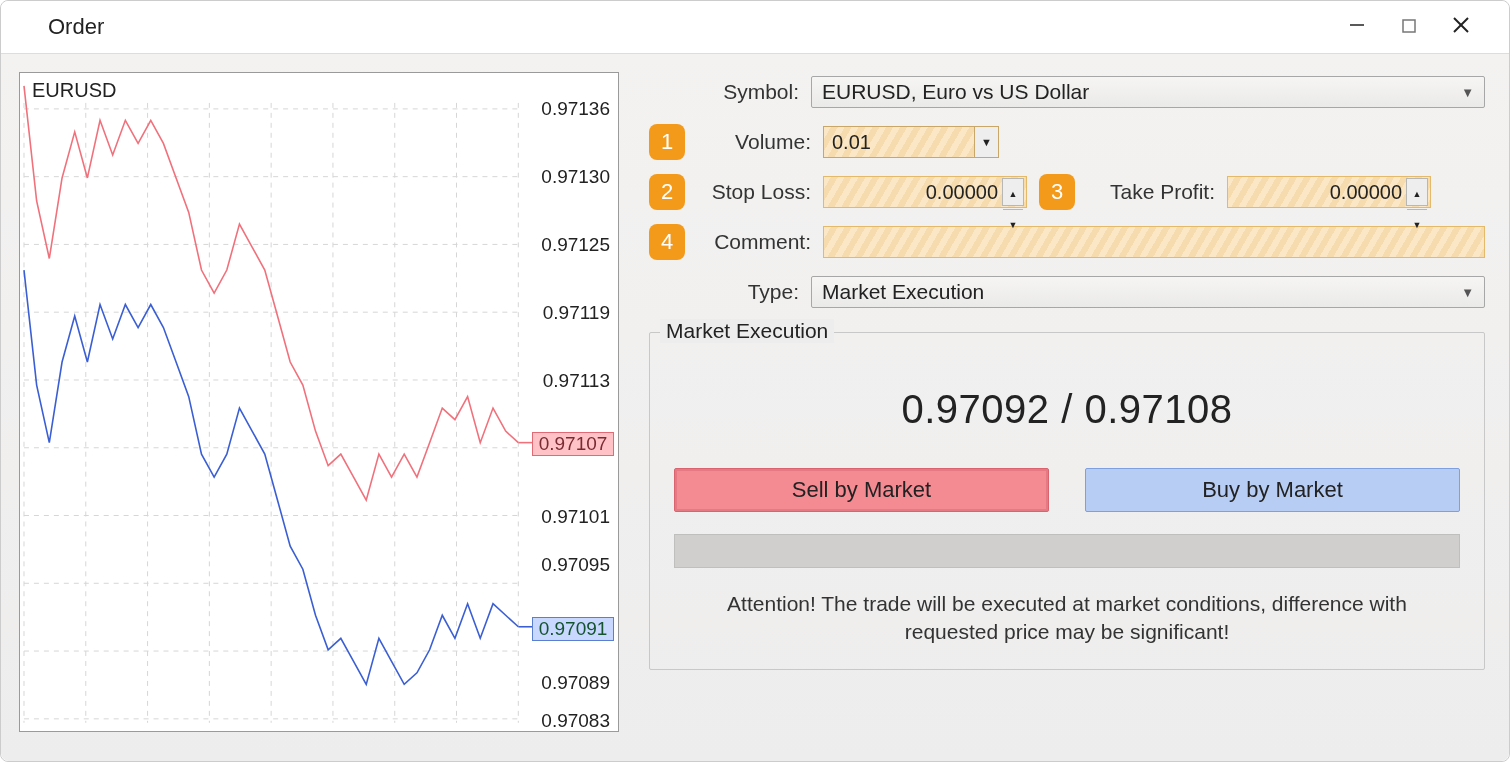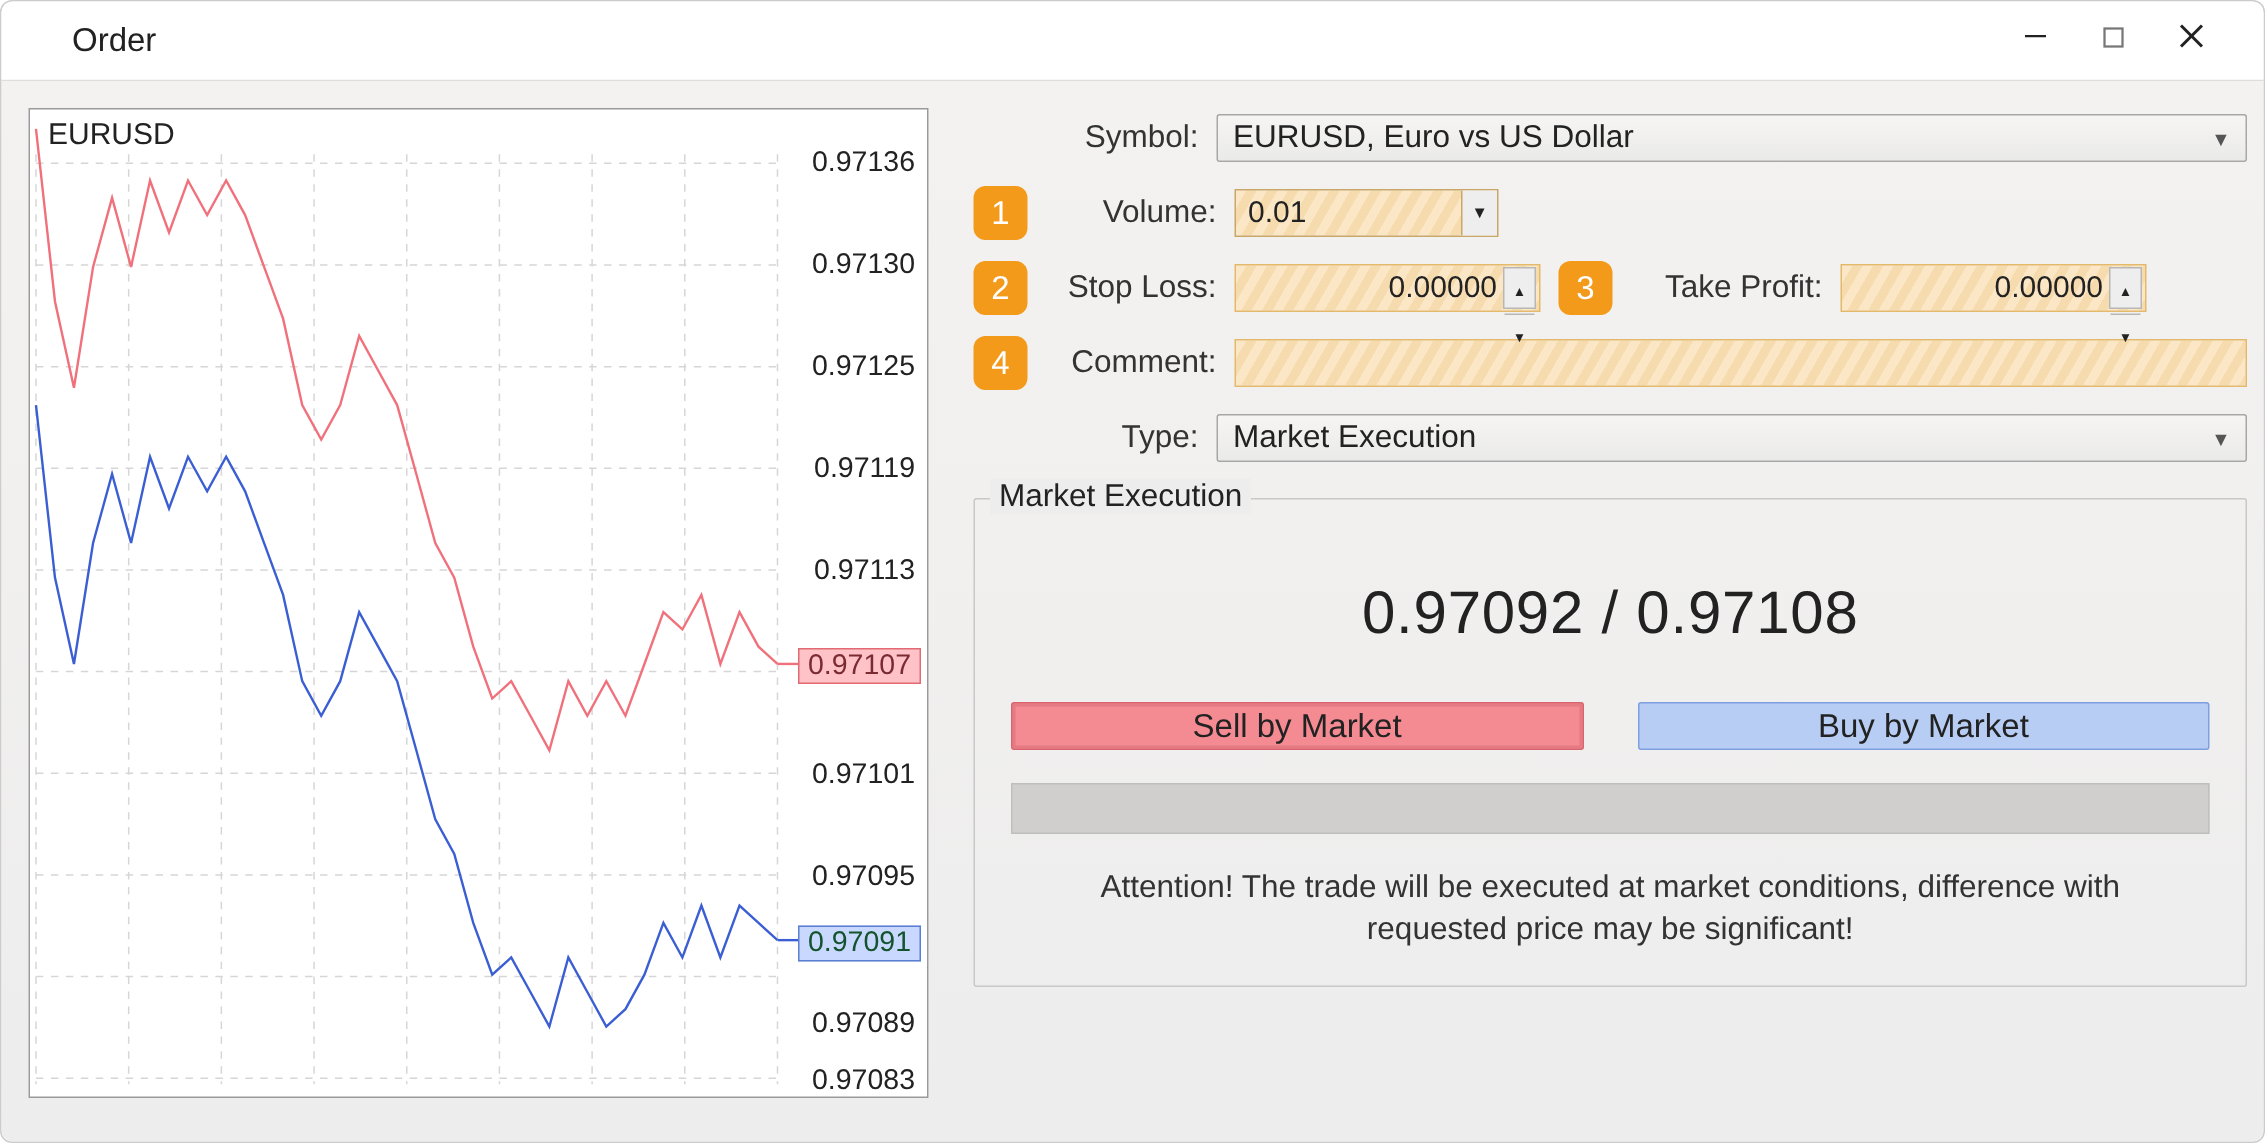--- a/index.html
+++ b/index.html
@@ -16,21 +16,21 @@
     height:52px; padding:0 22px;
     display:flex; align-items:center;
     background:#fff;
     border-radius:8px 8px 0 0;
   }
   .titlebar .title { font-size:22px;margin-left:25px; }
   .titlebar .spacer { flex:1; }
   .titlebar .winctl { width:52px; text-align:center; font-size:20px; color:#222; }
 
   .body {
-    flex:1; display:flex; padding:18px 11px 18px 18px; gap:30px;
+    flex:1; display:flex; padding:18px 24px 18px 18px; gap:30px;
     background: linear-gradient(to bottom, #f3f2f1 0%, #eeeded 100%);
     border-top:1px solid #ddd;
     border-radius:0 0 8px 8px;
   }
 
   
   .chart-panel {
     width:600px; height:660px;
     border:1px solid #9a9a9a;
     background:#fff;
@@ -105,21 +105,21 @@
     padding:24px 24px 18px; position:relative;
   }
   .fieldset .legend {
     position:absolute; top:-14px; left:10px; background:#eeeded; padding:0 6px; font-size:21px;
   }
   .big-price {
     text-align:center; font-size:40px; letter-spacing:0.5px; padding:30px 0 36px; font-weight:400;
   }
   .btn-row { display:flex; gap:36px; }
   .big-btn {
-    flex:1; height:32px; border:1px solid; border-radius:2px;
+    flex:1; height:44px; border:1px solid; border-radius:2px;
     display:flex; align-items:center; justify-content:center; font-size:22px;
   }
   .big-btn.sell { background:#f48a92; border-color:#d9646e; box-shadow:0 0 0 2px rgba(180,80,90,.25) inset; }
   .big-btn.buy  { background:#b7cdf4; border-color:#7e9fe0; }
 
   .progress { height:34px; background:#d0cfce; border:1px solid #bfbfbe; margin-top:22px; }
   .attention { text-align:center; font-size:21px; padding:22px 30px 4px; color:#333; line-height:1.35; }
 
   .chev-ico, .up-ico, .dn-ico { pointer-events:none; }
 </style>
@@ -177,21 +177,21 @@
           <path d="M4.0 197.7 L16.7 313.1 L29.4 370.9 L42.2 290.0 L54.9 243.8 L67.6 290.0 L80.3 232.3 L93.0 266.9 L105.7 232.3 L118.5 255.4 L131.2 232.3 L143.9 255.4 L156.6 290.0 L169.3 324.7 L182.1 382.4 L194.8 405.5 L207.5 382.4 L220.2 336.2 L232.9 359.3 L245.6 382.4 L258.4 428.6 L271.1 474.8 L283.8 497.9 L296.5 544.1 L309.2 578.7 L321.9 567.2 L334.7 590.3 L347.4 613.4 L360.1 567.2 L372.8 590.3 L385.5 613.4 L398.3 601.8 L411.0 578.7 L423.7 544.1 L436.4 567.2 L449.1 532.5 L461.8 567.2 L474.6 532.5 L487.3 544.1 L500.0 555.6" fill="none" stroke="#3b5fd3" stroke-width="1.6"></path>
           <line x1="500" x2="514" y1="555.6226415093469" y2="555.6226415093469" stroke="#3b5fd3" stroke-width="1.6"></line>
         </svg>
     <div class="ytick-label" style="top: 36px;">0.97136</div>
         <div class="ytick-label" style="top: 104px;">0.97130</div>
         <div class="ytick-label" style="top: 172px;">0.97125</div>
         <div class="ytick-label" style="top: 240px;">0.97119</div>
         <div class="ytick-label" style="top: 308px;">0.97113</div>
         <div class="ytick-label" style="top: 376px;">0.97107</div>
         <div class="ytick-label" style="top: 444px;">0.97101</div>
-        <div class="ytick-label" style="top: 512px;">0.97095</div>
+        <div class="ytick-label" style="top: 492px;">0.97095</div>
         <div class="ytick-label" style="top: 610px;">0.97089</div>
         <div class="ytick-label" style="top: 648px;">0.97083</div>
         <div class="price-tag red" style="top: 370.868px;">0.97107</div>
         <div class="price-tag blue" style="top: 555.623px;">0.97091</div>
       </div>
 
     <div class="form">
 
       <div class="row">
         <div class="label sym">Symbol:</div>

